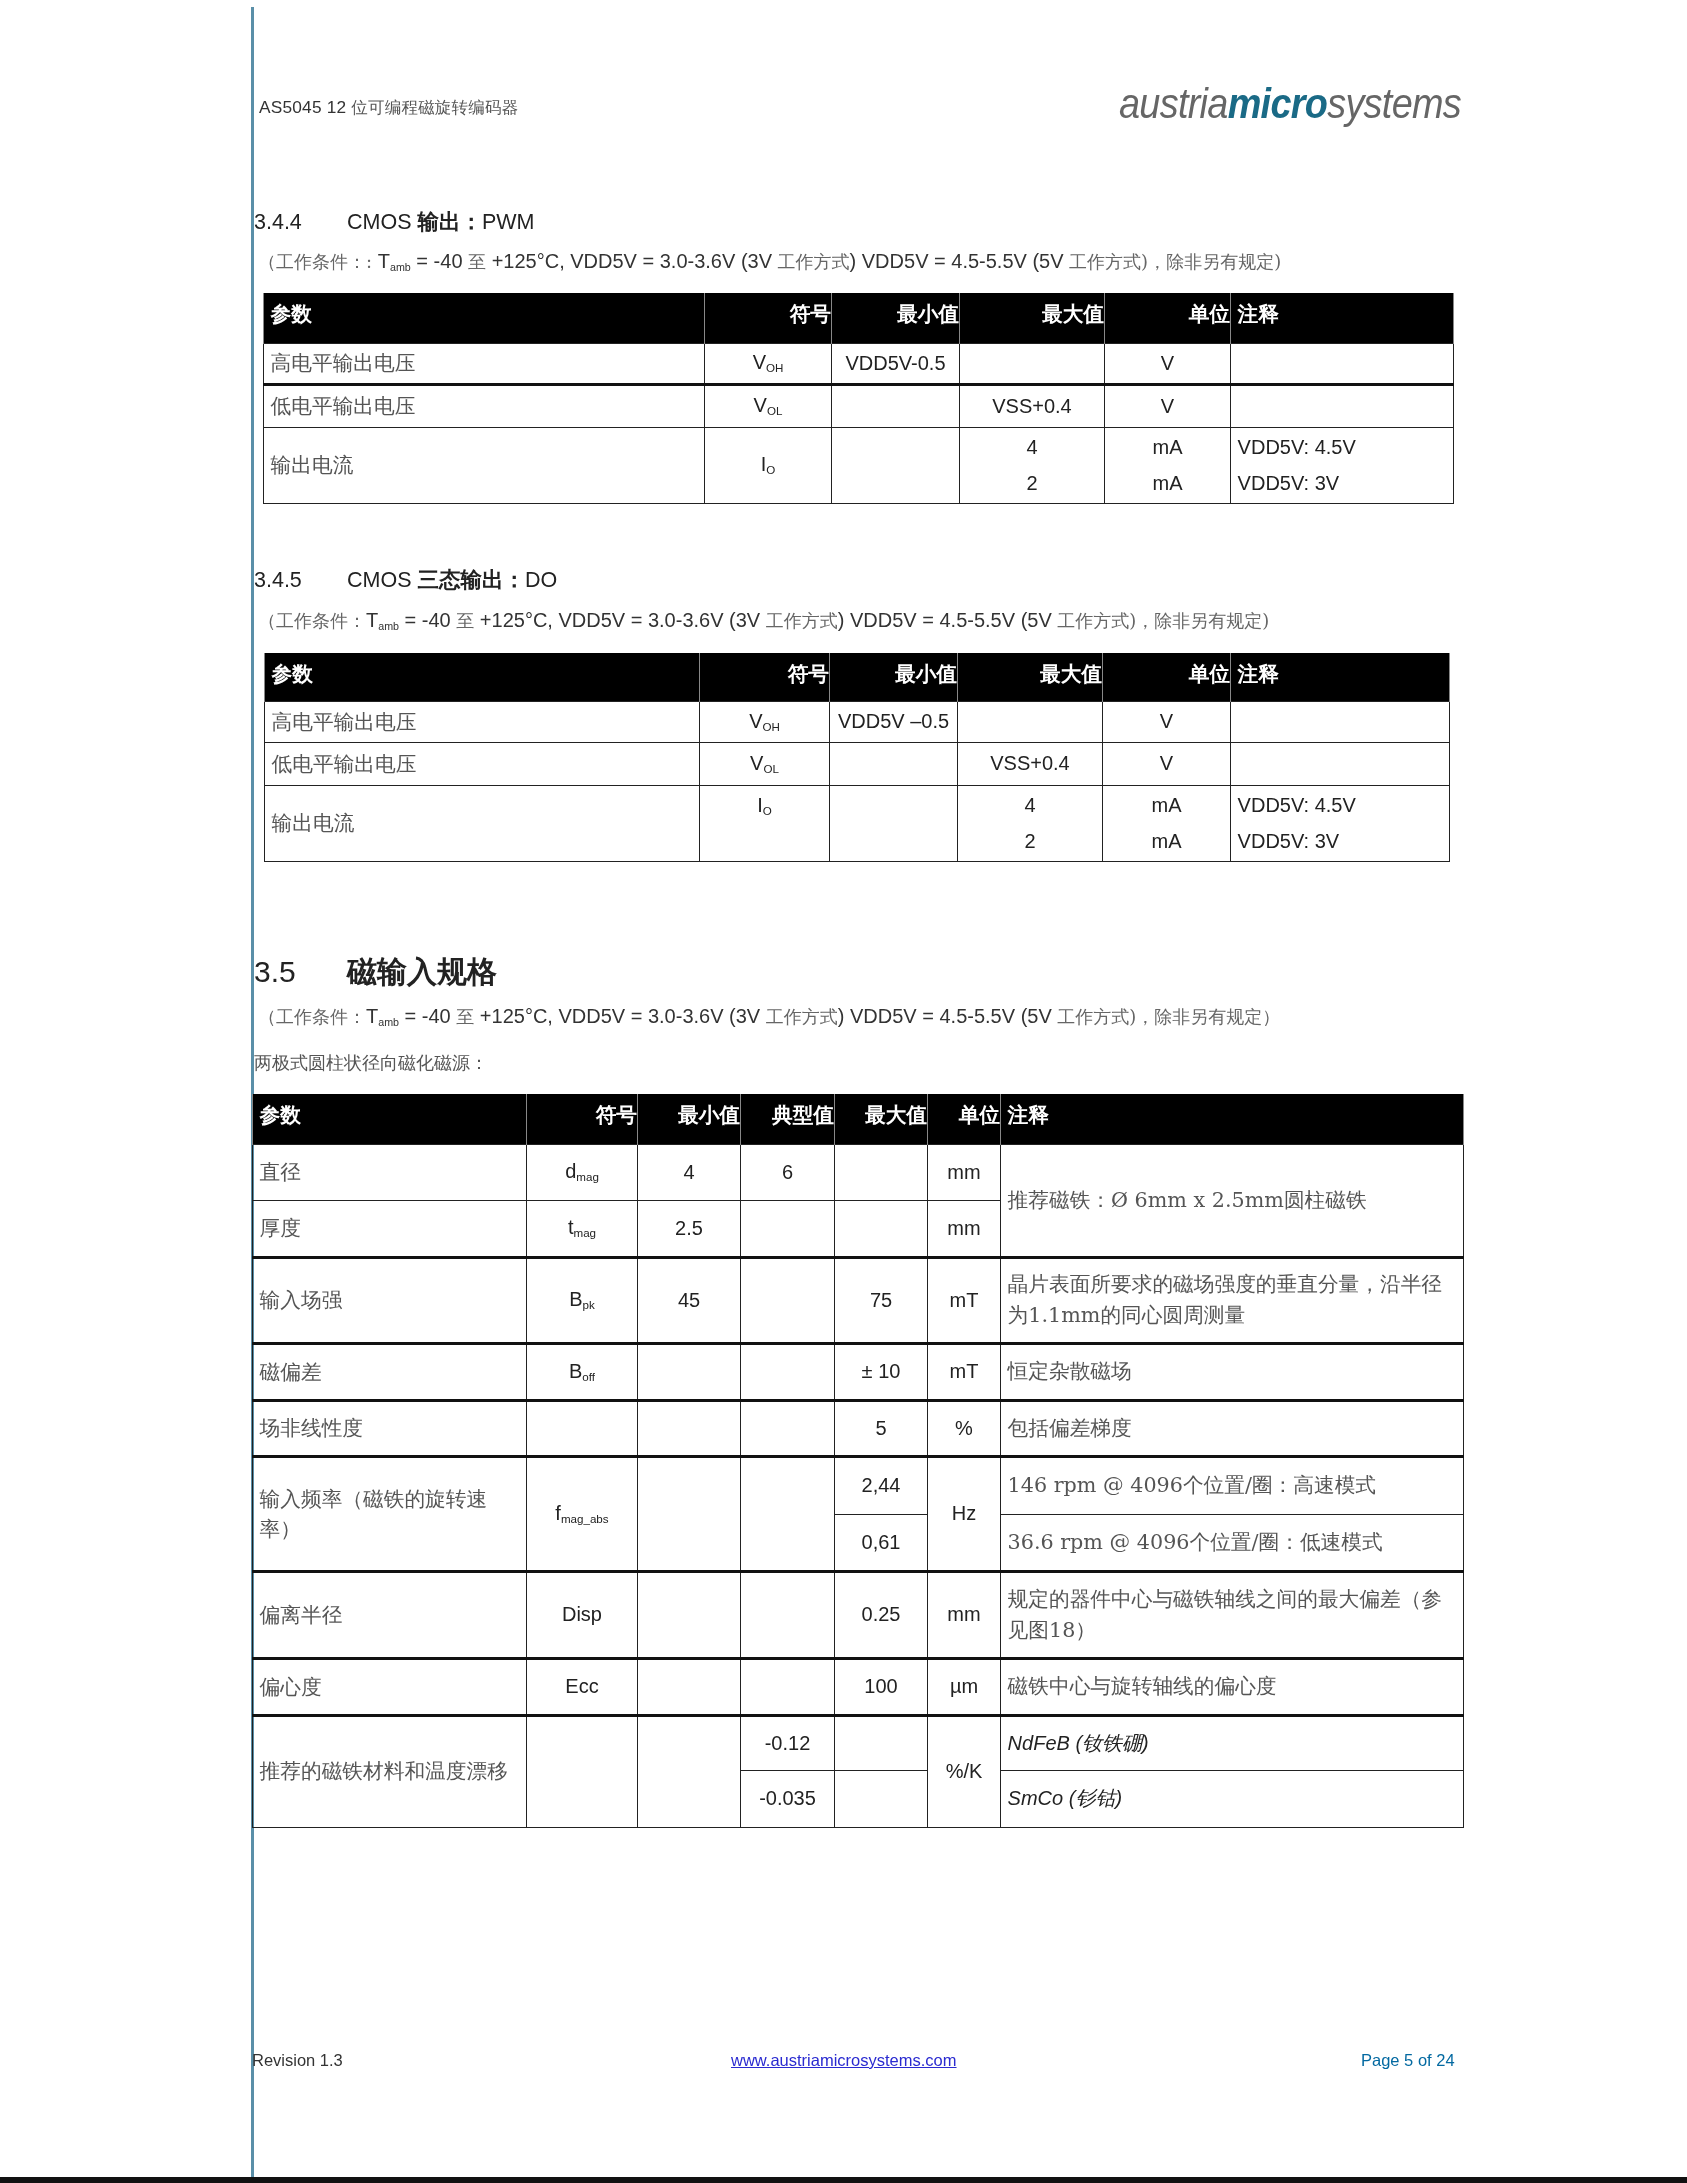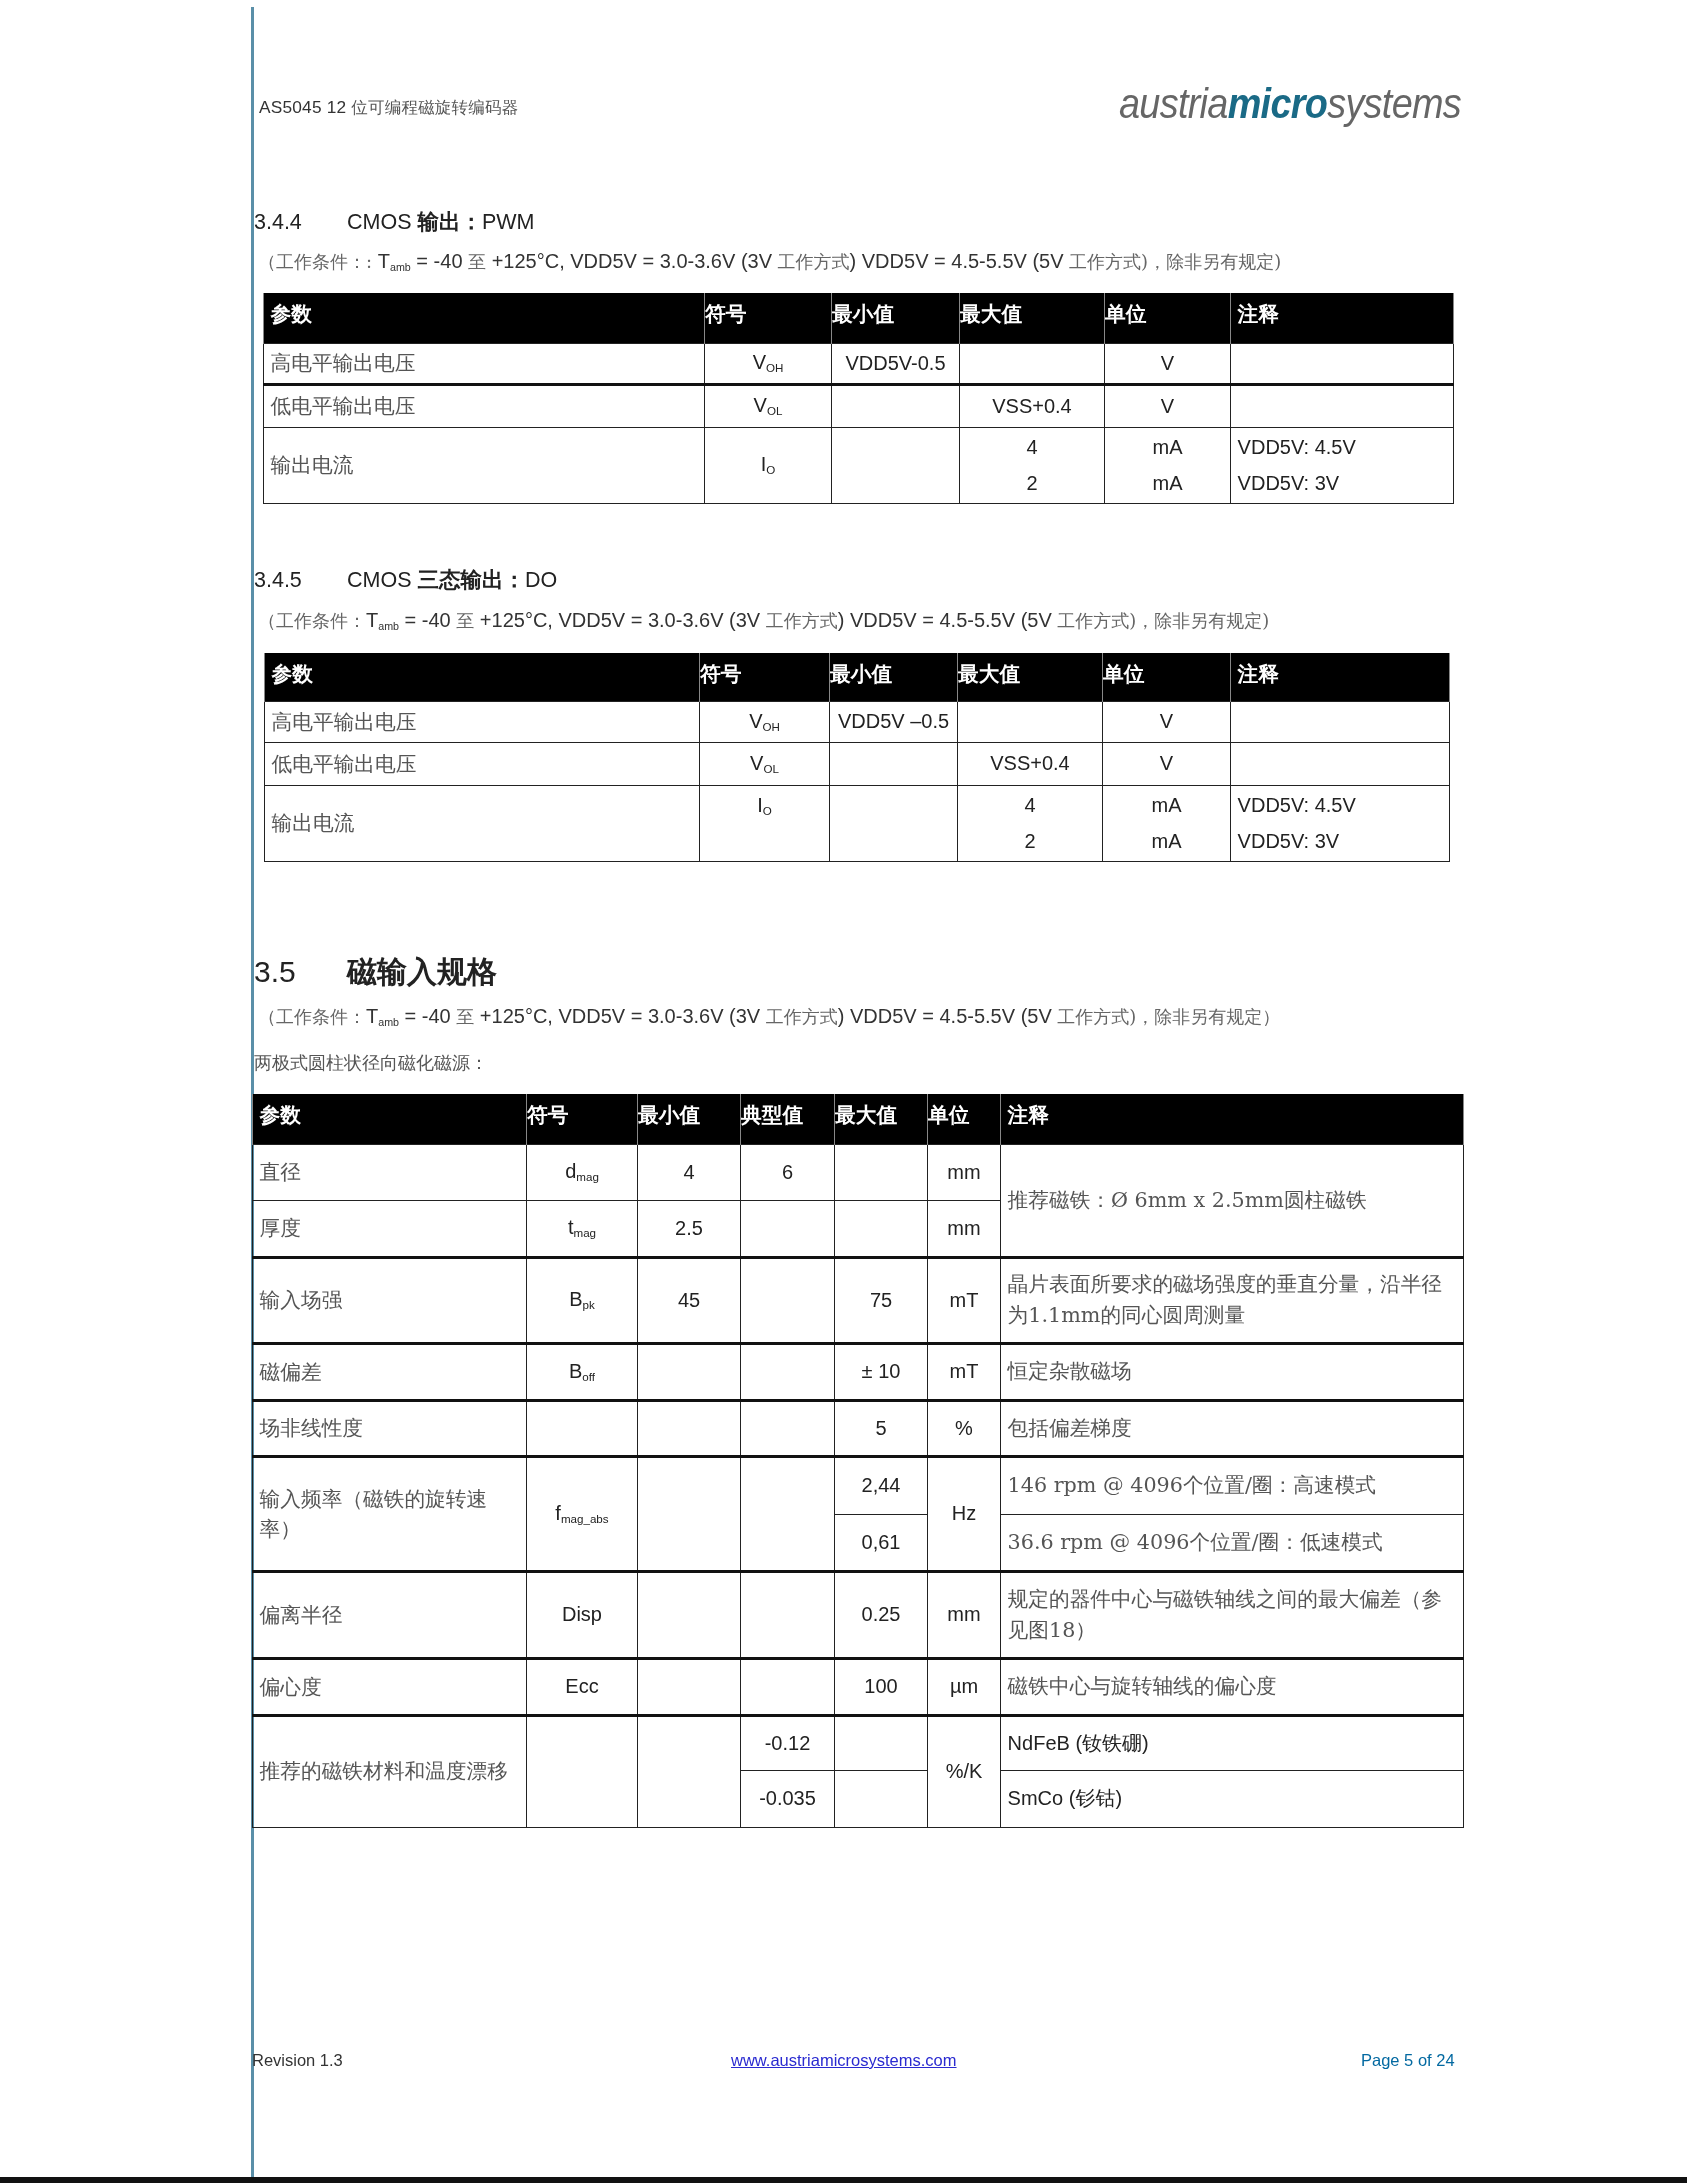--- a/index.html
+++ b/index.html
@@ -28,29 +28,29 @@
   .cond .cn { font-family: "DejaVu Serif", serif; color: #666; font-size: 18px; }
   .cond sub { font-size: 10.7px; vertical-align: -2.5px; }
   .subtext { font-size: 18px; color: #555; font-family: "DejaVu Serif", serif; }
 
   table.spec { position: absolute; border-collapse: collapse; table-layout: fixed; }
   table.spec th {
     background: #000; color: #fff; font-weight: bold; font-family: "DejaVu Sans", sans-serif;
     font-size: 20.7px; text-align: left; vertical-align: top; padding: 6.6px 5px 0 6.6px;
     border-left: 1.7px solid #888; border-right: 1.7px solid #888;
   }
-  table.spec th.c { text-align: left; padding-left: 0; padding-right: 12px; }
+  table.spec th.c { text-align: right; padding-left: 0; padding-right: 0; }
   table.spec td {
     border: 1.7px solid #222; font-size: 20px; color: #222; padding: 0 5px 0 6.6px;
     vertical-align: middle;
   }
   table.spec td.cn { font-family: "DejaVu Serif", serif; color: #555; font-size: 20.7px; margin-top: 36px; }
   table.spec td.c { text-align: center; padding-left: 0; padding-right: 0; }
   table.spec td.note-cn { font-family: "DejaVu Serif", serif; color: #555; font-size: 20.7px; line-height: 31px; }
-  table.spec td.note { font-size: 20px; color: #222; }
+  table.spec td.note { font-size: 20px; color: #222; font-style: italic; }
   table.spec td.top { vertical-align: top; padding-top: 8.3px; }
   .sym sub { font-size: 11.6px; vertical-align: -3.3px; }
   .dual { display: flex; flex-direction: column; justify-content: space-around; height: 100%; }
   .dual span { display: block; line-height: 36px; }
   table.spec tr.thick td { border-top: 3.3px solid #111; }
 
   .footer-rev { left: 252px; top: 2051px; font-size: 16.5px; color: #333; }
   .footer-url { left: 719px; top: 2051px; font-size: 16.5px; color: #2a2ad0; text-decoration: underline; margin-left: 12px; }
   .footer-page { left: 1361px; top: 2051px; font-size: 16.5px; color: #0369a1; }
 </style>

